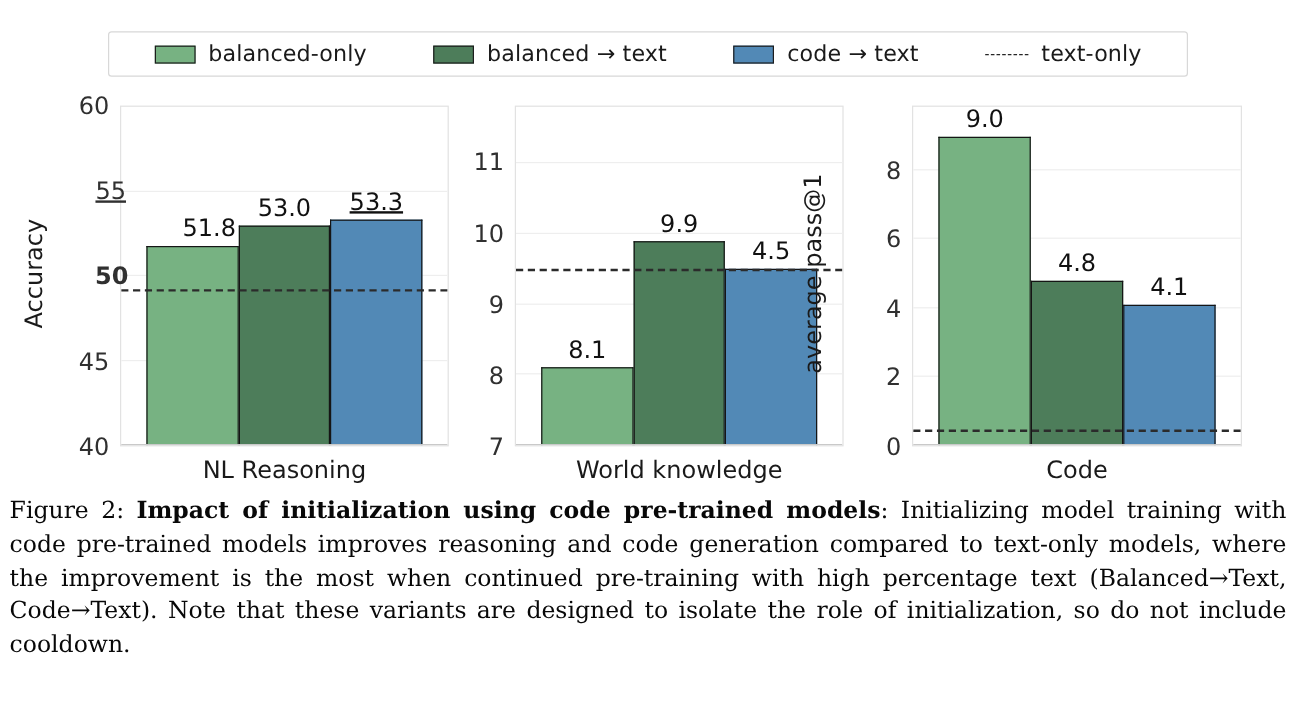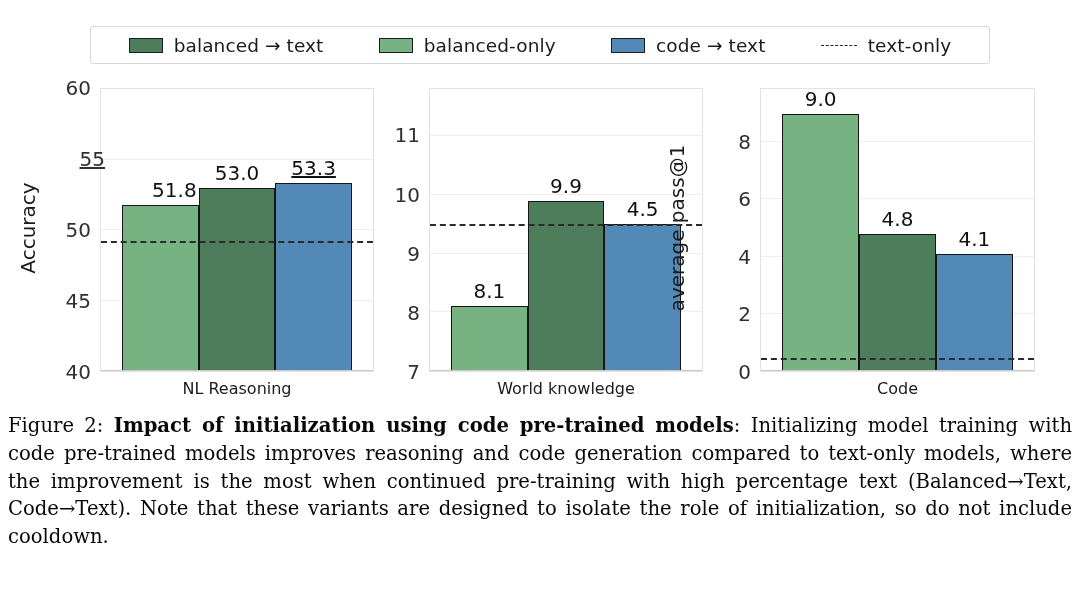--- a/index.html
+++ b/index.html
@@ -112,21 +112,21 @@
   .ylabel-3 { left: -140px; top: 50%; width: 230px; margin-top: -14px; margin-left: -58px; }
 
   
   .xlabel {
     position: absolute;
     left: 0;
     right: 0;
     top: 100%;
     margin-top: 7px;
     text-align: center;
-    font-size: 16px;
+    font-size: 20px;
     color: #1a1a1a;
     white-space: nowrap;
   }
 
   
   .bars {
     position: absolute;
     inset: 0;
   }
   .bar {
@@ -164,26 +164,26 @@
     color: #080808;
     text-align: justify;
   }
   #caption b { font-weight: bold; }
 </style>
 </head>
 <body>
 
 <div id="legend">
   <div class="legend-entry">
+    <span class="legend-swatch" style="background: rgb(119, 178, 130);"></span>
+    <span class="legend-label">balanced-only</span>
+  </div>
+  <div class="legend-entry">
     <span class="legend-swatch" style="background: rgb(77, 125, 90);"></span>
     <span class="legend-label">balanced → text</span>
-  </div>
-  <div class="legend-entry">
-    <span class="legend-swatch" style="background: rgb(119, 178, 130);"></span>
-    <span class="legend-label">balanced-only</span>
   </div>
   <div class="legend-entry">
     <span class="legend-swatch" style="background: rgb(82, 137, 182);"></span>
     <span class="legend-label">code → text</span>
   </div>
   <div class="legend-entry">
     <span class="legend-dash"></span>
     <span class="legend-label">text-only</span>
   </div>
 </div>
@@ -205,21 +205,21 @@
         <div class="bar-value" style="left: 50%; bottom: calc(65% + 3px);">53.0</div>
         <div class="bar" style="background: rgb(82, 137, 182); left: 64.0845%; width: 28.169%; height: 66.5%;"></div>
         <div class="bar-value" style="left: 78.169%; bottom: calc(66.5% + 3px); text-decoration: underline;">53.3</div>
         <div class="refline" style="bottom: 45.5%;"></div>
       </div>
     <div class="axis-bottom"></div>
   </div>
   <div class="yticks">
       <div class="ytick" style="bottom: 0%; left: 0px; right: auto; margin-right: 0px; transform: translate(-100%, 50%); margin-left: -9px;">40</div>
       <div class="ytick" style="bottom: 25%; left: 0px; right: auto; margin-right: 0px; transform: translate(-100%, 50%); margin-left: -9px;">45</div>
-      <div class="ytick" style="bottom: 50%; left: 0px; right: auto; margin-right: 0px; transform: translate(-100%, 50%); margin-left: -9px;">50</div>
+      <div class="ytick" style="bottom: 50%; left: 16px; right: auto; margin-right: 0px; transform: translate(-100%, 50%); margin-left: -9px; font-weight: bold;">50</div>
       <div class="ytick" style="bottom: 75%; left: 14px; right: auto; margin-right: 10px; transform: translate(-100%, 50%); margin-left: -9px; text-decoration: underline;">55</div>
       <div class="ytick" style="bottom: 100%; left: 0px; right: auto; margin-right: 0px; transform: translate(-100%, 50%); margin-left: -9px;">60</div>
     </div>
   <div class="xlabel">NL Reasoning</div>
 </div>
 
 <div class="panel panel-2">
   <div class="plotbox">
     <div class="gridlines">
         <div class="gridline" style="bottom: 0%;"></div>

